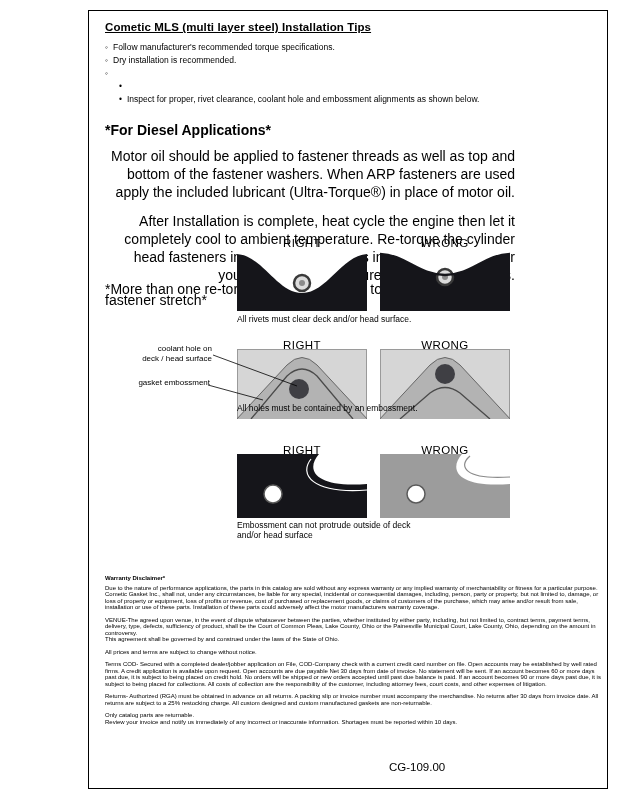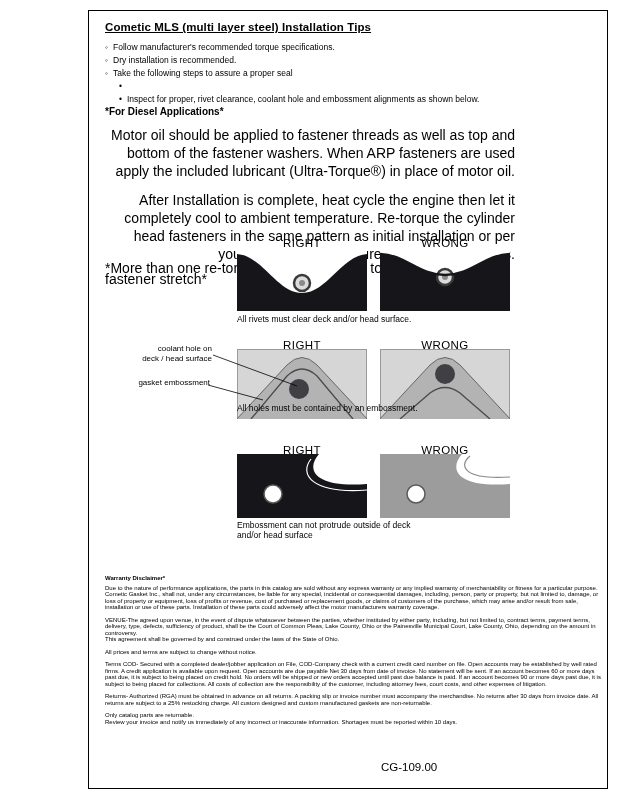--- a/index.html
+++ b/index.html
@@ -6,56 +6,55 @@
   html,body { background:#ffffff; }
   body { font-family:"Liberation Sans", sans-serif; color:#000; }
   .page { position:relative; width:618px; height:800px; background:#fff; overflow:hidden; }
   .frame { position:absolute; left:88px; top:10px; width:520px; height:779px; border:1px solid #000; }
 
   .topblock { position:absolute; left:105px; top:21px; width:414px; }
   .title { font-size:11.5px; font-weight:bold; text-decoration:underline; margin-bottom:8px; letter-spacing:.1px; }
   .bullet-row { display:flex; font-size:8.5px; line-height:13px; }
   .bullet-row .glyph { width:8px; flex:none; }
   .sub { margin-left:14px; }
-  .diesel-head { font-size:10px; font-weight:bold; margin-top:0; }
+  .diesel-head { font-size:14px; font-weight:bold; margin-top:16px; }
   .para { font-size:14px; line-height:18px; margin-top:9px; width:410px;text-align:right; }
   .para2 { margin-top:11px; }
   .note { font-size:14px; line-height:10.5px; }
 
   .dg-label { position:absolute; width:130px; text-align:center; font-size:11.5px; letter-spacing:.4px;margin-top:6px; }
   .dg-caption { position:absolute; font-size:8.5px; line-height:10px; }
   .panel { position:absolute; display:block; }
   .annot { position:absolute; font-size:8px; line-height:9.5px; text-align:right; }
 
   .disclaimer { position:absolute; left:105px; top:575px; width:500px; font-size:6px; line-height:6.5px; }
   .disclaimer .dhead { font-weight:bold; margin-bottom:3px; }
   .disclaimer p { margin-bottom:6px; }
   .disclaimer p.tight { margin-bottom:0; }
-  .docnum { position:absolute; left:381px; top:761px; font-size:11.5px; }
+  .docnum { position:absolute; left:389px; top:761px; font-size:11.5px; }
 </style>
 </head>
 <body>
 
 <div class="page">
   <div class="frame"></div>
 
   <div class="topblock">
     <div class="title">Cometic MLS (multi layer steel) Installation Tips</div>
 
     <div class="bullet-row">
       <span class="glyph">◦</span>
       <span>Follow manufacturer's recommended torque specifications.</span>
     </div>
     <div class="bullet-row">
       <span class="glyph">◦</span>
       <span>Dry installation is recommended.</span>
     </div>
     <div class="bullet-row">
       <span class="glyph">◦</span>
-      <span>Take the following steps to assure a proper seal</span>
     </div>
     <div class="bullet-row sub">
       <span class="glyph">•</span>
     </div>
     <div class="bullet-row sub">
       <span class="glyph">•</span>
       <span>Inspect for proper, rivet clearance, coolant hole and embossment alignments as shown below.</span>
     </div>
 
     <div class="diesel-head">*For Diesel Applications*</div>

